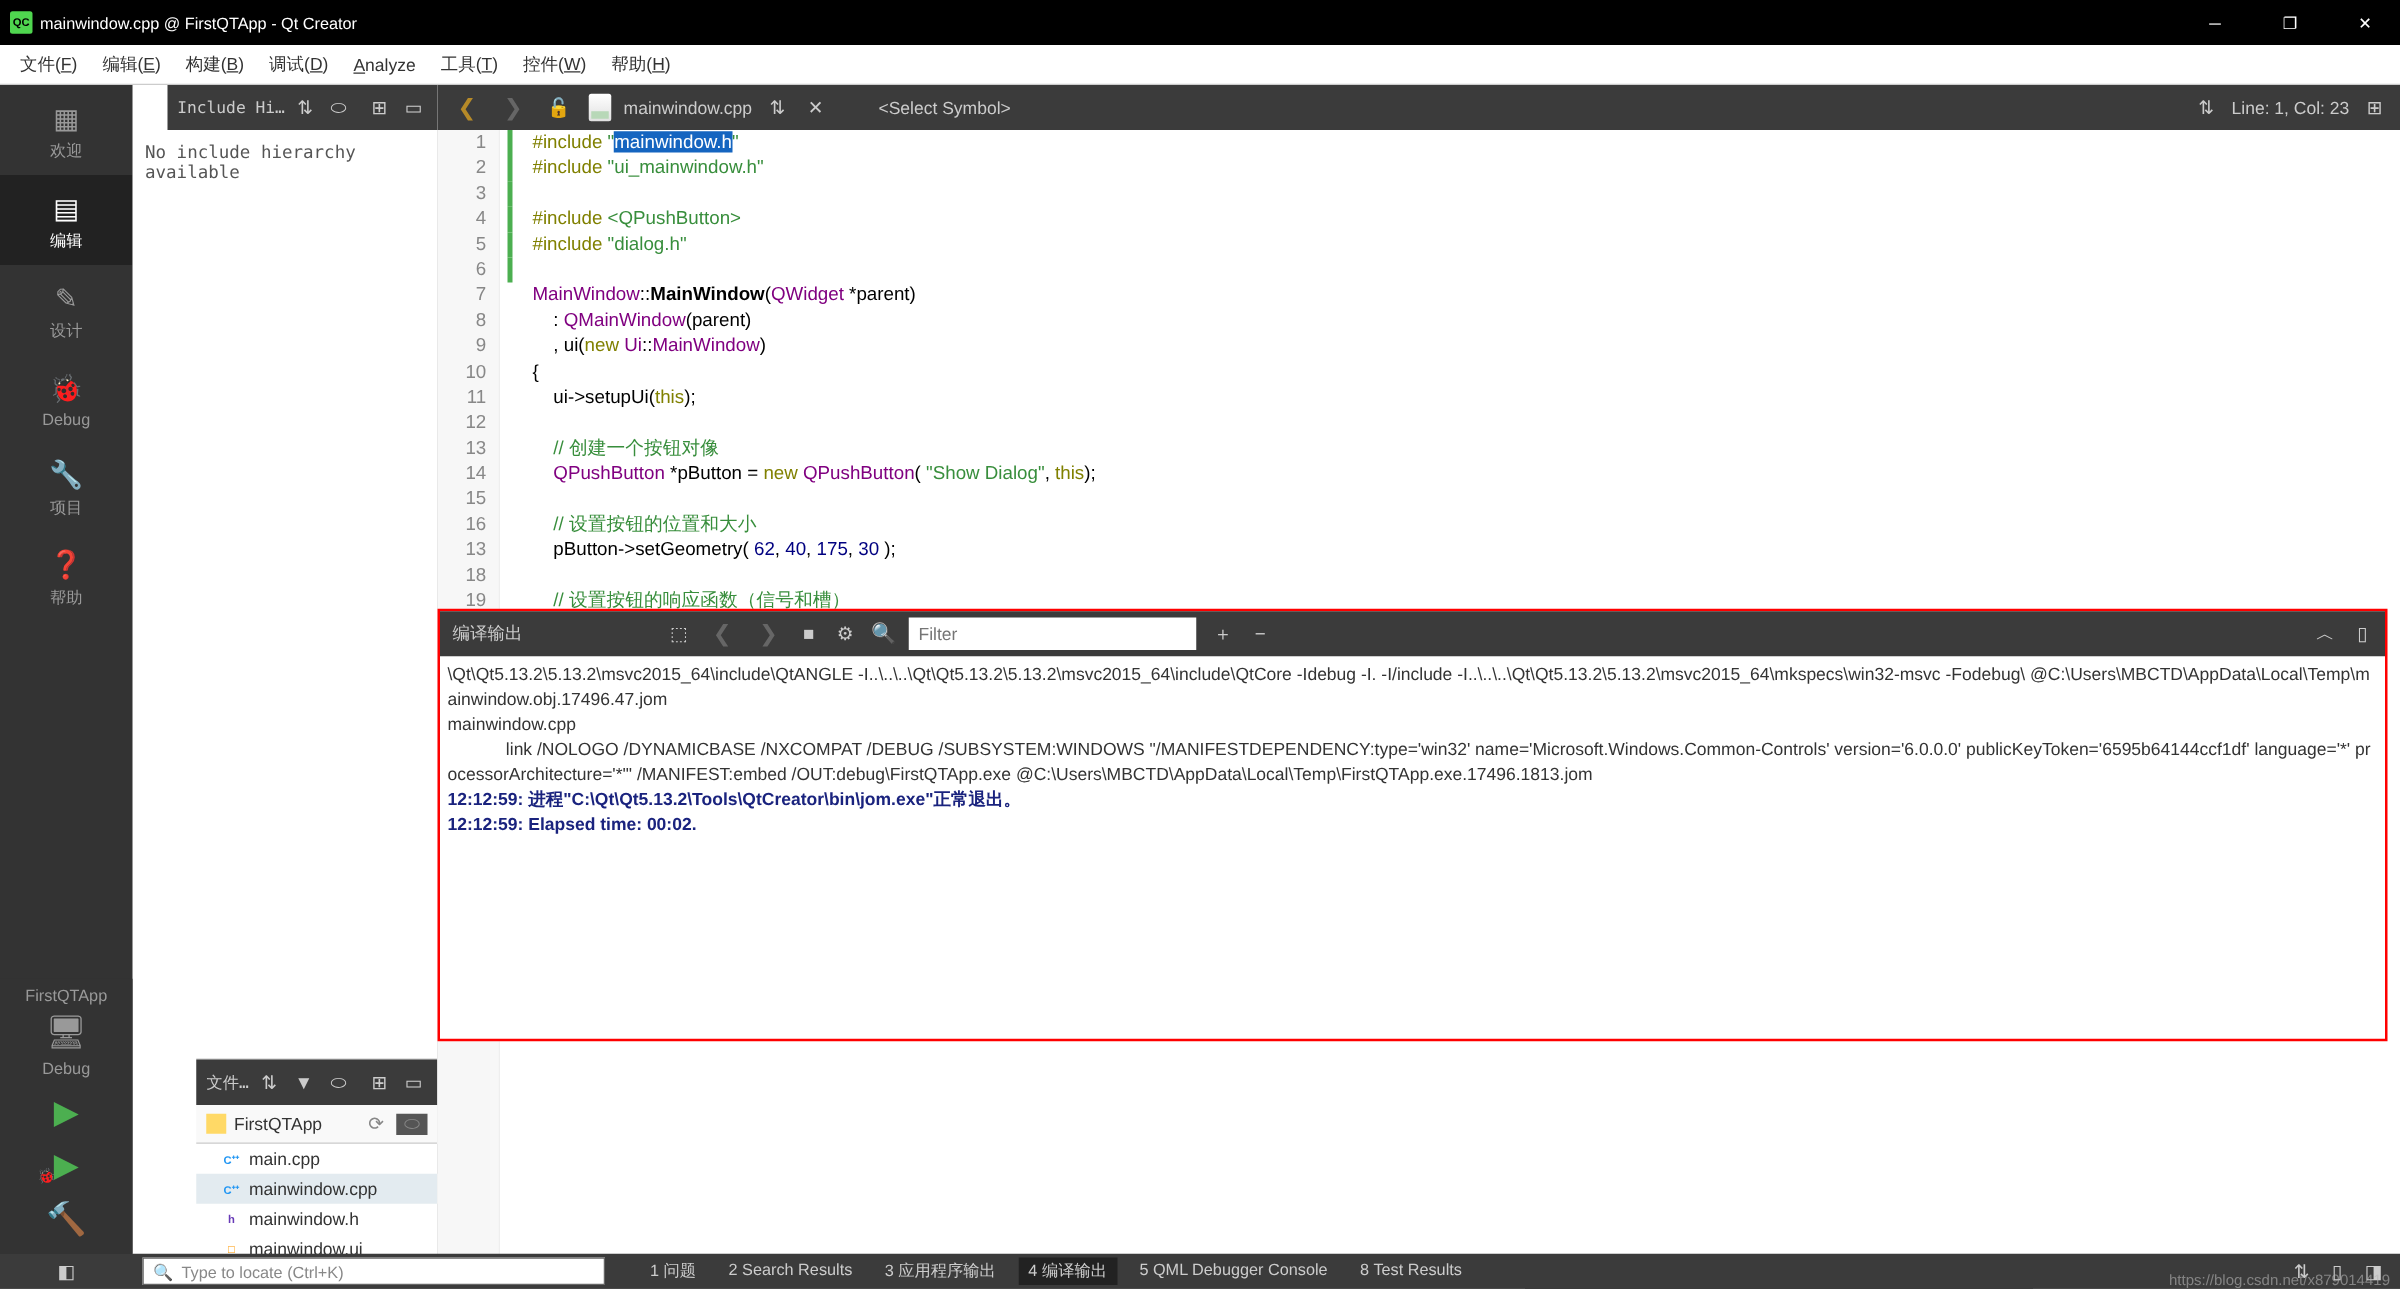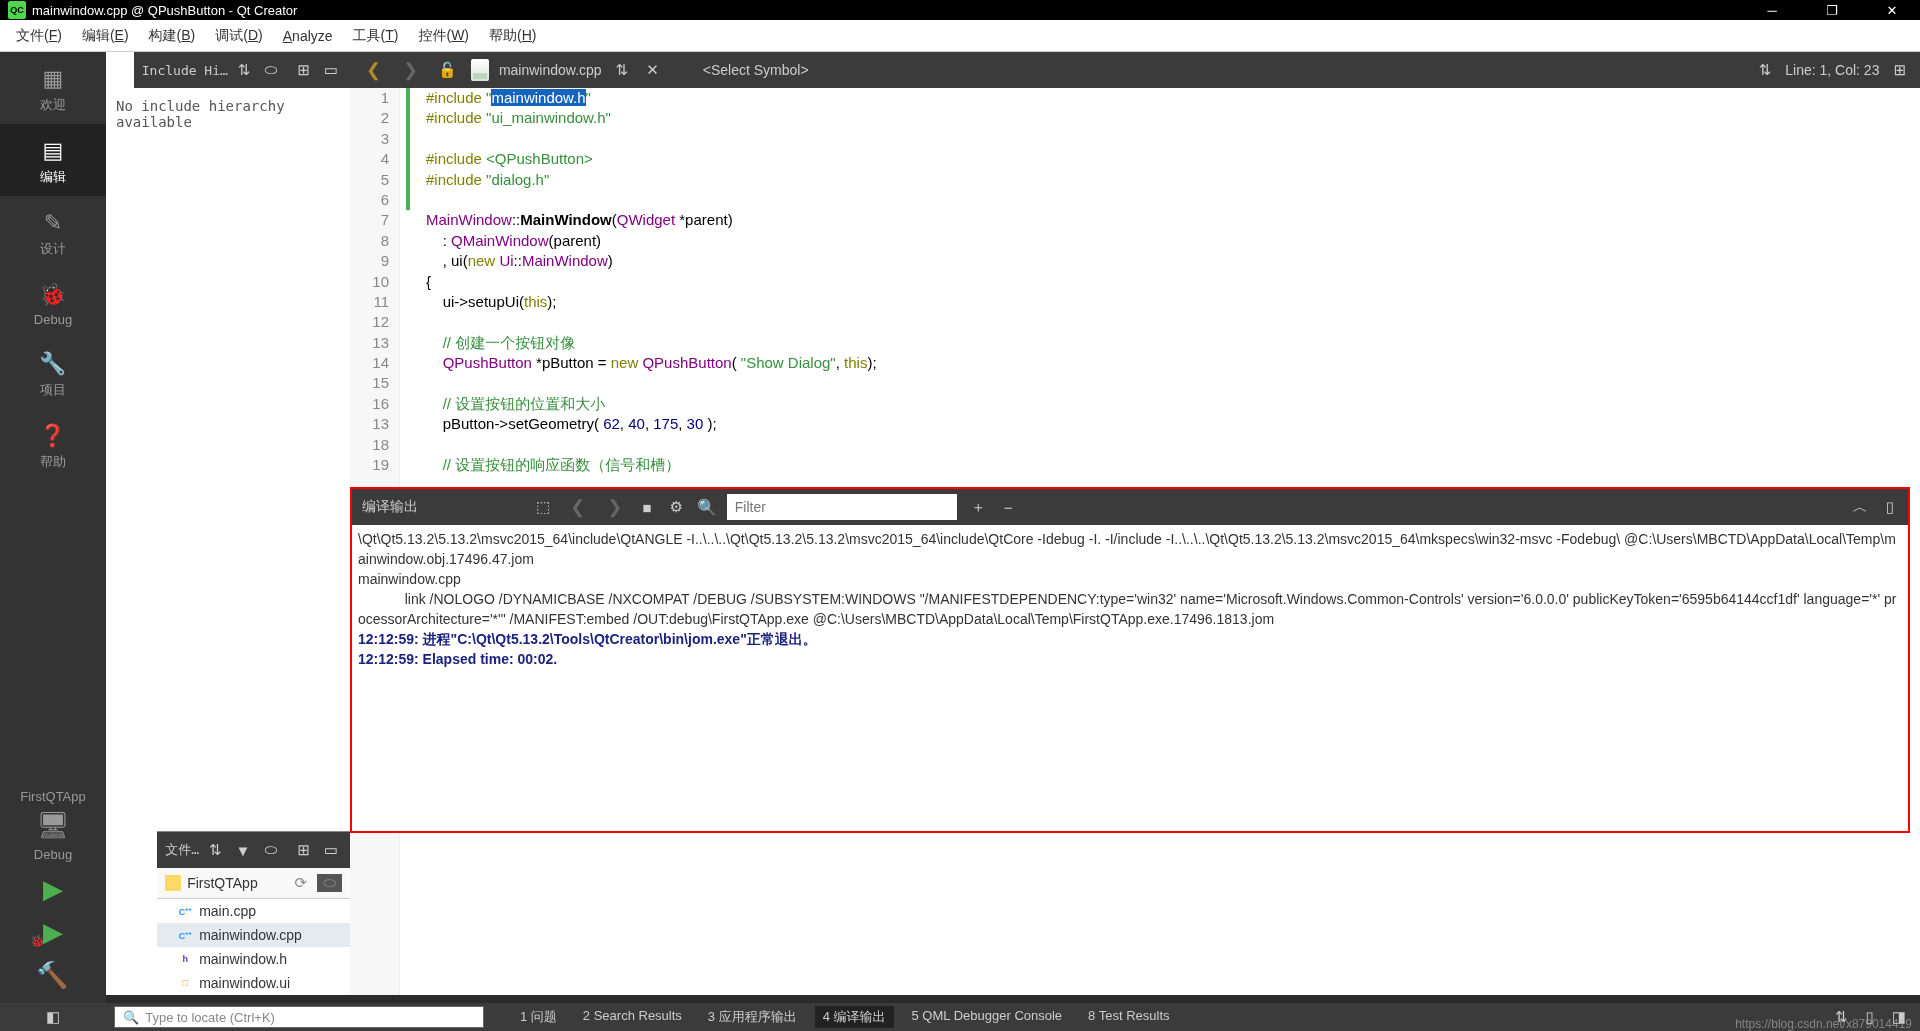--- a/index.html
+++ b/index.html
@@ -1,17 +1,17 @@
 <!DOCTYPE html>
 <html><head>
 <meta charset="utf-8">
 <style>
 * { margin: 0; padding: 0; box-sizing: border-box; font-family: "Microsoft YaHei", sans-serif; }
 body { width: 1920px; height: 1031px; background: #2b2b2b; overflow: hidden; position: relative; }
-.titlebar { height: 20px; background: #000; display: flex; align-items: center; padding: 0 8px; color: #fff; font-size: 13px; }
+.titlebar { height: 36px; background: #000; display: flex; align-items: center; padding: 0 8px; color: #fff; font-size: 13px; }
 .app-icon { width: 18px; height: 18px; background: #4fd64f; margin-right: 6px; display: flex; align-items: center; justify-content: center; color: #000; font-size: 9px; font-weight: bold; border-radius: 2px; }
 .titlebar-title { flex: 1; }
 .titlebar-buttons { display: flex; gap: 20px; }
 .titlebar-btn { width: 40px; text-align: center; cursor: pointer; }
 .menubar { height: 32px; background: #fff; display: flex; align-items: center; padding: 0 8px; gap: 4px; font-size: 14px; color: #333; border-bottom: 1px solid #ccc; }
 .menubar-item { padding: 2px 8px; cursor: pointer; }
 .menubar-item u { text-decoration: underline; }
 .main-area { display: flex; height: calc(100% - 60px - 28px); }
 .left-nav { width: 106px; background: #333; display: flex; flex-direction: column; align-items: center; color: #999; font-size: 13px; }
 .nav-item { width: 100%; padding: 14px 0 10px; text-align: center; cursor: pointer; }
@@ -76,21 +76,21 @@
 .play-green { color: #4caf50; }
 .hammer { color: #d28b3b; }
 .arrow-btn { cursor: pointer; padding: 0 6px; font-size: 18px; color: #b68a28; }
 .arrow-btn.disabled { color: #666; }
 </style>
 </head>
 <body>
 
 <div class="titlebar">
   <div class="app-icon">QC</div>
-  <div class="titlebar-title">mainwindow.cpp @ QPushButton - Qt Creator</div>
+  <div class="titlebar-title">mainwindow.cpp @ FirstQTApp - Qt Creator</div>
   <div class="titlebar-buttons">
     <div class="titlebar-btn">─</div>
     <div class="titlebar-btn">❐</div>
     <div class="titlebar-btn">✕</div>
   </div>
 </div>
 
 <div class="menubar" id="menubar">
     <div class="menubar-item">文件(<u>F</u>)</div>
     <div class="menubar-item">编辑(<u>E</u>)</div>

